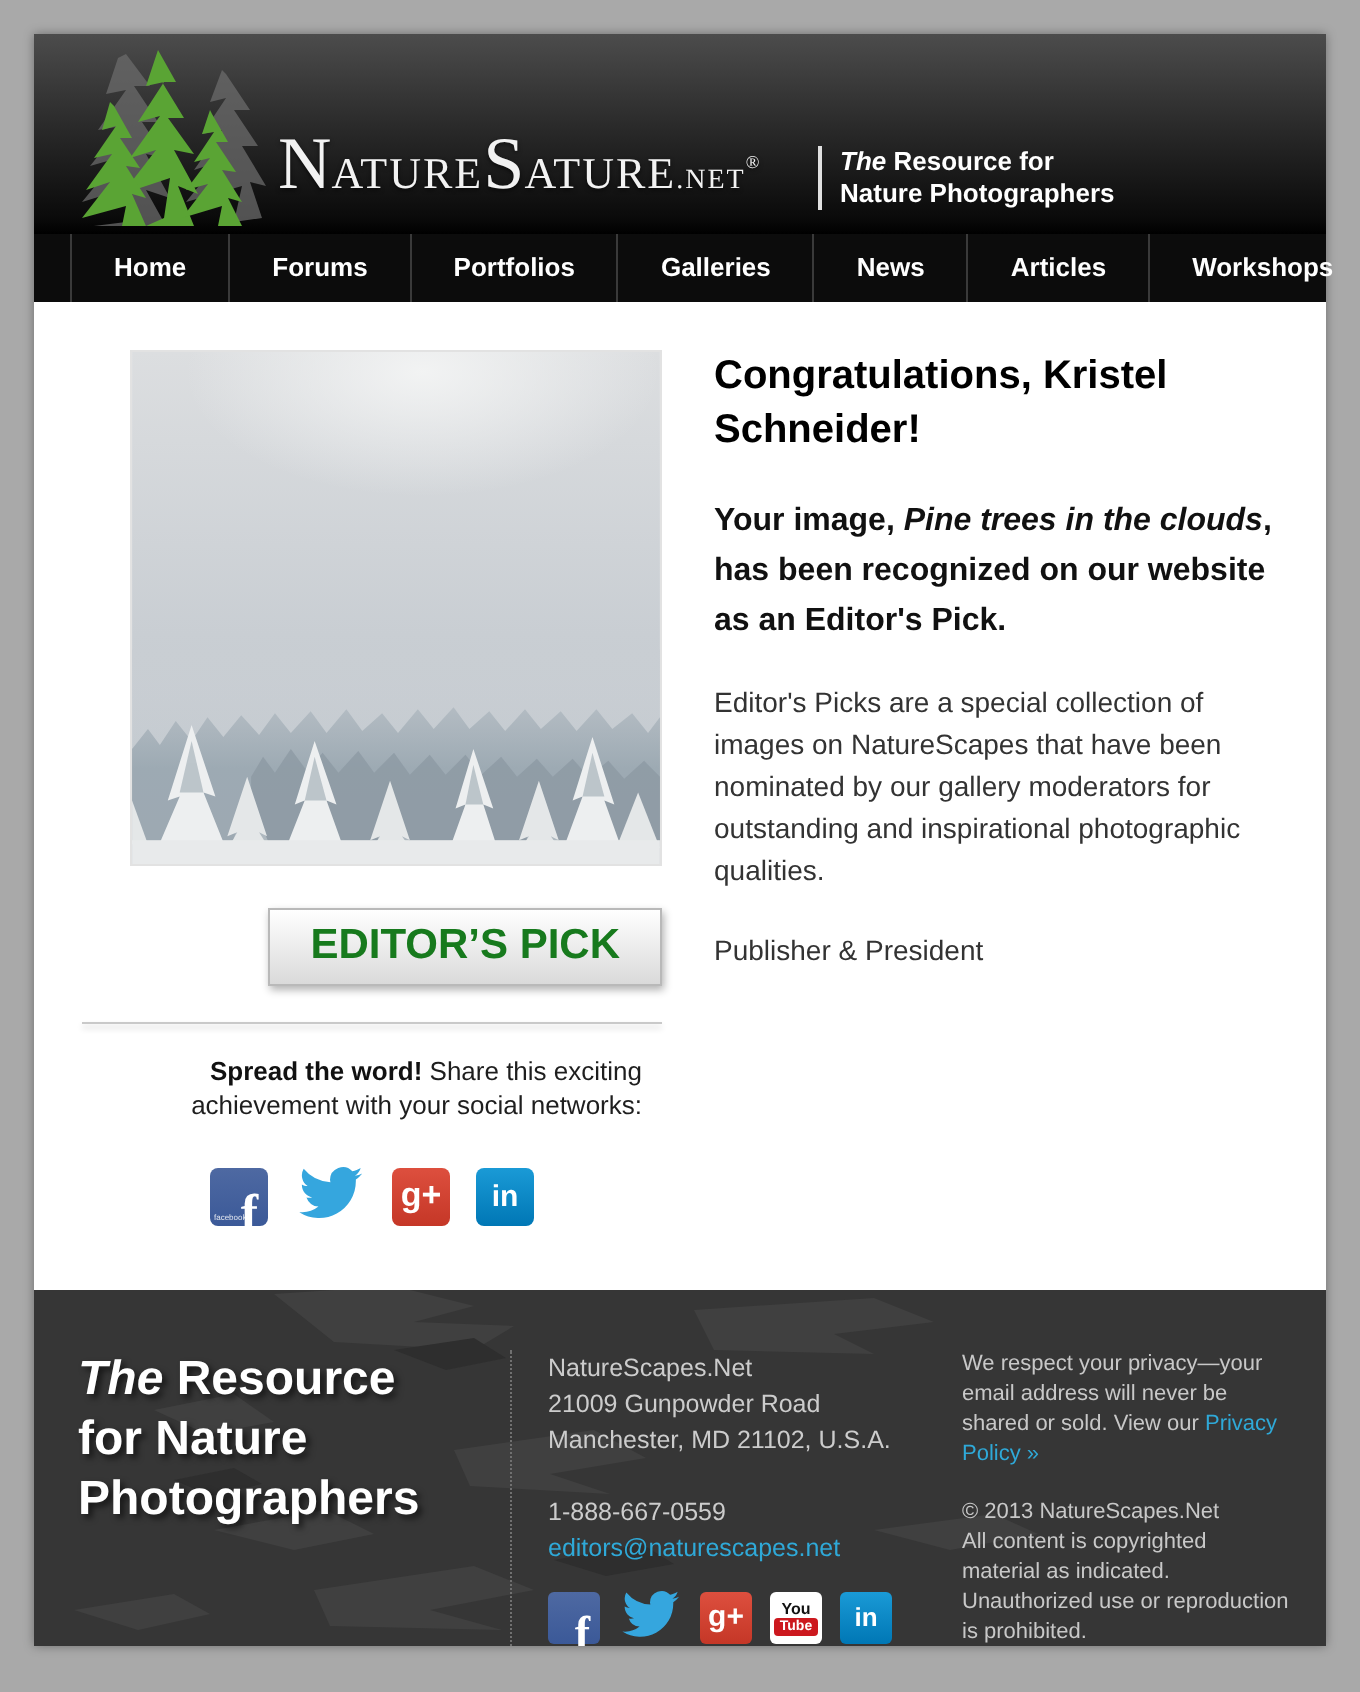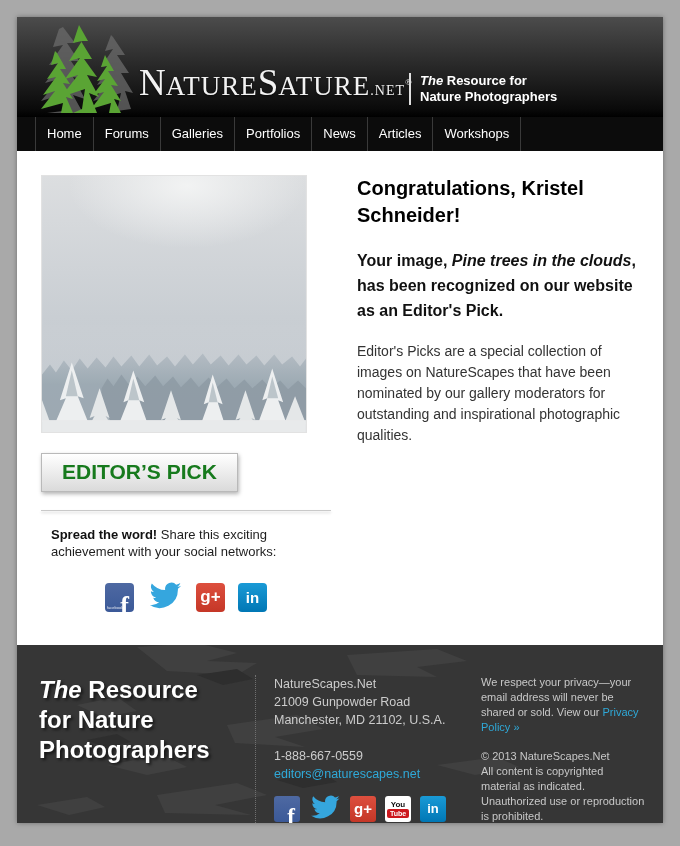--- a/index.html
+++ b/index.html
@@ -16,41 +16,41 @@
     height:100px; position:relative; overflow:hidden;
     background:linear-gradient(180deg,#4c4c4c 0%,#2b2b2b 45%,#0a0a0a 92%,#000 100%);
   }
   .logo-trees { position:absolute; left:16px; top:4px; }
   .wordmark {
     position:absolute; left:122px; top:44px;
     font-family:"Liberation Serif", serif; color:#f2f2f2; white-space:nowrap;
     text-shadow:0 1px 2px rgba(0,0,0,.6);
   }
   .wm-big   { font-size:37px; }
-  .wm-small { font-size:27px; letter-spacing:1px;text-align:center; }
+  .wm-small { font-size:22px; letter-spacing:1px;text-align:center; }
   .wm-net   { font-size:14px; letter-spacing:1px; }
   .wm-reg   { font-size:9px; vertical-align:10px; }
   .tagline {
     position:absolute; left:392px; top:56px;
     border-left:2px solid #e0e0e0; padding-left:9px;
     color:#fff; font-size:13px; font-weight:bold; line-height:16px;
   }
   .italic { font-style:italic; }
 
   
   .nav { height:34px; background:#0c0c0c; display:flex; padding-left:18px; }
   .nav-item {
-    line-height:33px; padding:0 11px; color:#fff; font-size:13px; font-weight:normal;
+    line-height:33px; padding:0 21px; color:#fff; font-size:13px; font-weight:bold;
     border-left:1px solid #3a3a3a; cursor:pointer; white-space:nowrap;
   }
   .nav-item:last-child { border-right:1px solid #3a3a3a; }
 
   
   .main { background:#fff; height:494px; display:flex; padding:24px 18px 0 24px; }
-  .left-col { width:290px; flex:none; text-align:left; }
+  .left-col { width:290px; flex:none; text-align:right; }
   .photo-frame { width:266px; height:258px; margin:0 auto; border:1px solid #e2e2e2; }
   .badge {
     display:inline-block; margin-top:16px; padding:6px 20px 7px;
     background:linear-gradient(#ffffff,#dadada);
     border:1px solid #b9b9b9; box-shadow:1px 2px 4px rgba(0,0,0,.3);
     color:#177a1d; font-size:21px; font-weight:bold; letter-spacing:0; white-space:nowrap;
   }
   .divider { width:290px; height:1px; background:#c9c9c9; margin:18px auto 0; box-shadow:0 2px 3px rgba(0,0,0,.2); }
   .spread { margin:15px auto 0; width:270px; font-size:13px; line-height:17px; color:#1e1e1e; }
   .spread b { color:#111; }
@@ -120,22 +120,22 @@
     </div>
     <div class="tagline">
       <span class="italic">The</span><span> Resource for</span><br>
       <span>Nature Photographers</span>
     </div>
   </div>
 
   <div class="nav">
     <div class="nav-item">Home</div>
     <div class="nav-item">Forums</div>
+    <div class="nav-item">Portfolios</div>
     <div class="nav-item">Galleries</div>
-    <div class="nav-item">Portfolios</div>
     <div class="nav-item">News</div>
     <div class="nav-item">Articles</div>
     <div class="nav-item">Workshops</div>
 
   </div>
 
   <div class="main">
     <div class="left-col">
 
       <svg class="photo-frame" width="266" height="258" viewBox="0 0 266 258">
@@ -211,20 +211,21 @@
       </div>
     </div>
 
     <div class="right-col">
       <div class="heading">Congratulations, Kristel Schneider!</div>
       <div class="subhead">
         <span>Your image, </span><span class="italic">Pine trees in the clouds</span><span>, has been recognized on our website as an Editor's Pick.</span>
       </div>
       <div class="para">Editor's Picks are a special collection of images on NatureScapes that have been nominated by our gallery moderators for outstanding and inspirational photographic qualities.</div>
       <div class="signature">
+        <div>Publisher &amp; President</div>
       </div>
     </div>
   </div>
 
   <div class="footer">
     <svg class="footer-sketch" width="646" height="178" viewBox="0 0 646 178">
       <g fill="#404040">
         <path d="M120 2 l60 -4 40 10 -30 8 50 2 -20 12 -70 -4 z"></path>
         <path d="M330 10 l90 -6 30 12 -50 6 20 10 -80 -2 z"></path>
         <path d="M60 60 l40 -8 20 14 -34 6 z"></path>

